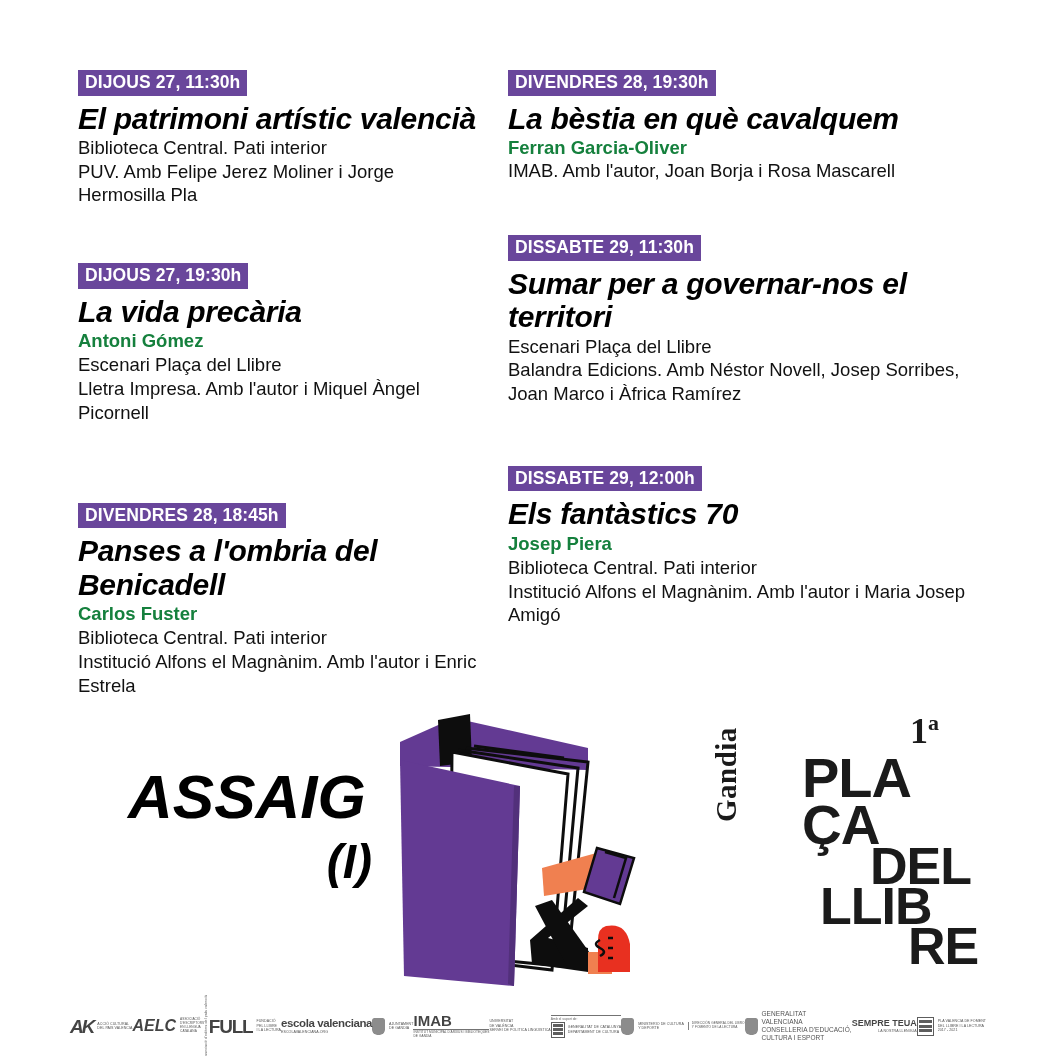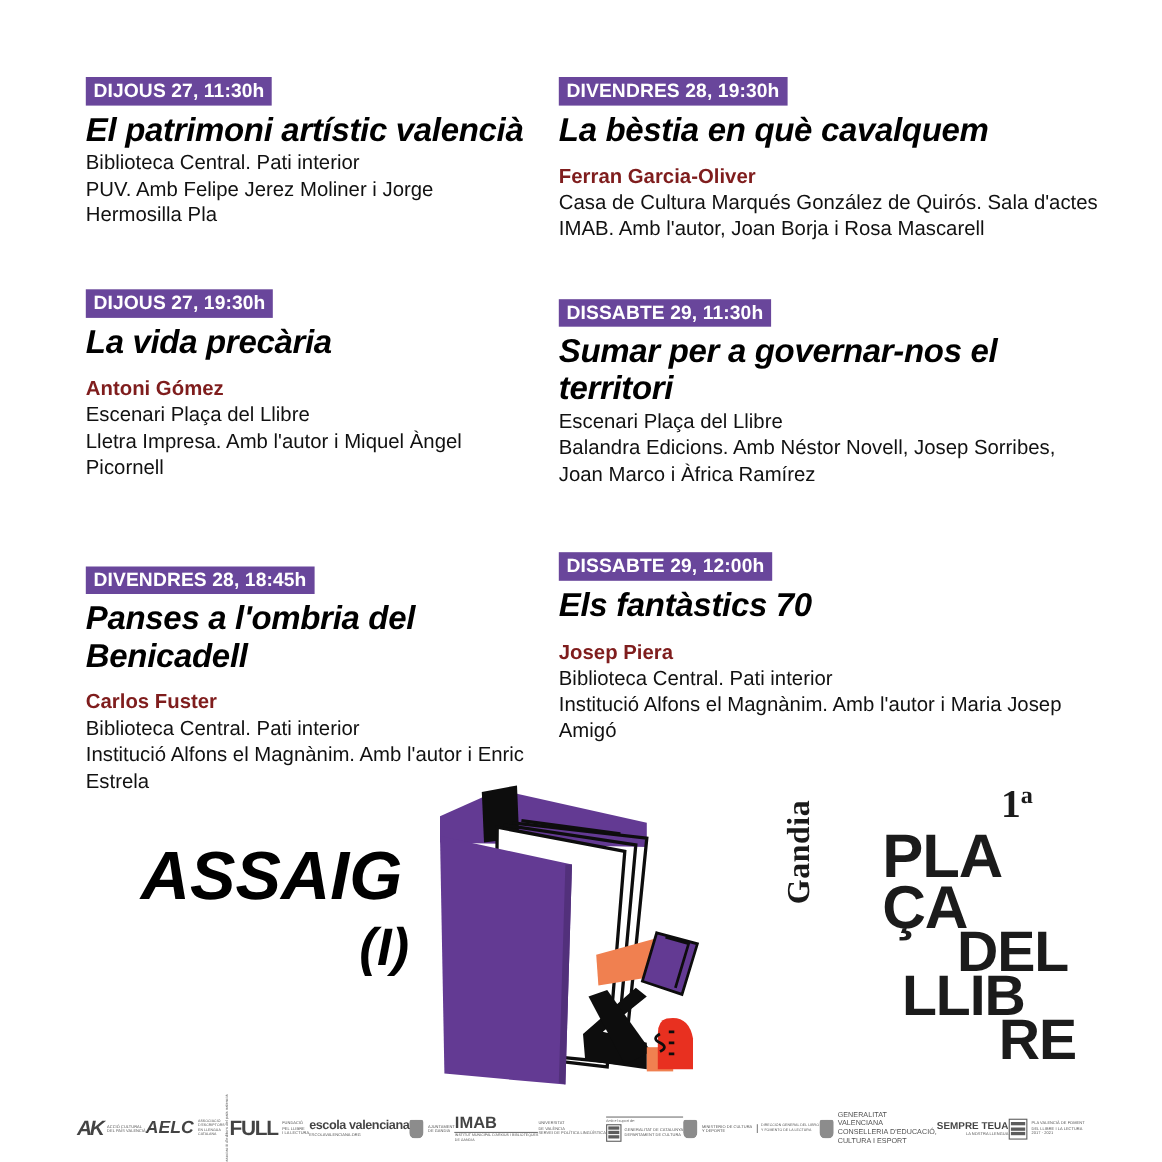--- a/index.html
+++ b/index.html
@@ -38,22 +38,22 @@
     font-size: 30px;
     line-height: 1.12;
     letter-spacing: -0.3px;
     color: #000000;
     margin-top: 6px;
   }
   .event-author {
     font-weight: bold;
     font-size: 18.5px;
     line-height: 1.2;
-    color: #7f1d1d;
-    margin-top: 14px;
+    color: #15803d;
+    margin-top: 2px;
   }
   .event-venue, .event-meta {
     font-size: 18.5px;
     line-height: 1.28;
     color: #111111;
   }
   .event-venue { margin-top: 1px; }
   .event-meta  { margin-top: 0px; }
   .gap-a { height: 56px; }
   .gap-b { height: 78px; }
@@ -235,21 +235,20 @@
       <div class="event-meta">Institució Alfons el Magnànim. Amb l'autor i Enric Estrela</div>
     </div>
   </div>
 
   <div class="column" id="col-right">
 
     <div class="event">
       <span class="event-date">DIVENDRES 28, 19:30h</span>
       <div class="event-title">La bèstia en què cavalquem</div>
       <div class="event-author">Ferran Garcia-Oliver</div>
-      <div class="event-venue">Casa de Cultura Marqués González de Quirós. Sala d'actes</div>
       <div class="event-meta">IMAB. Amb l'autor, Joan Borja i Rosa Mascarell</div>
     </div>
 
     <div class="gap-c"></div>
 
     <div class="event">
       <span class="event-date">DISSABTE 29, 11:30h</span>
       <div class="event-title">Sumar per a governar-nos el territori</div>
       <div class="event-venue">Escenari Plaça del Llibre</div>
       <div class="event-meta">Balandra Edicions. Amb Néstor Novell, Josep Sorribes, Joan Marco i Àfrica Ramírez</div>

